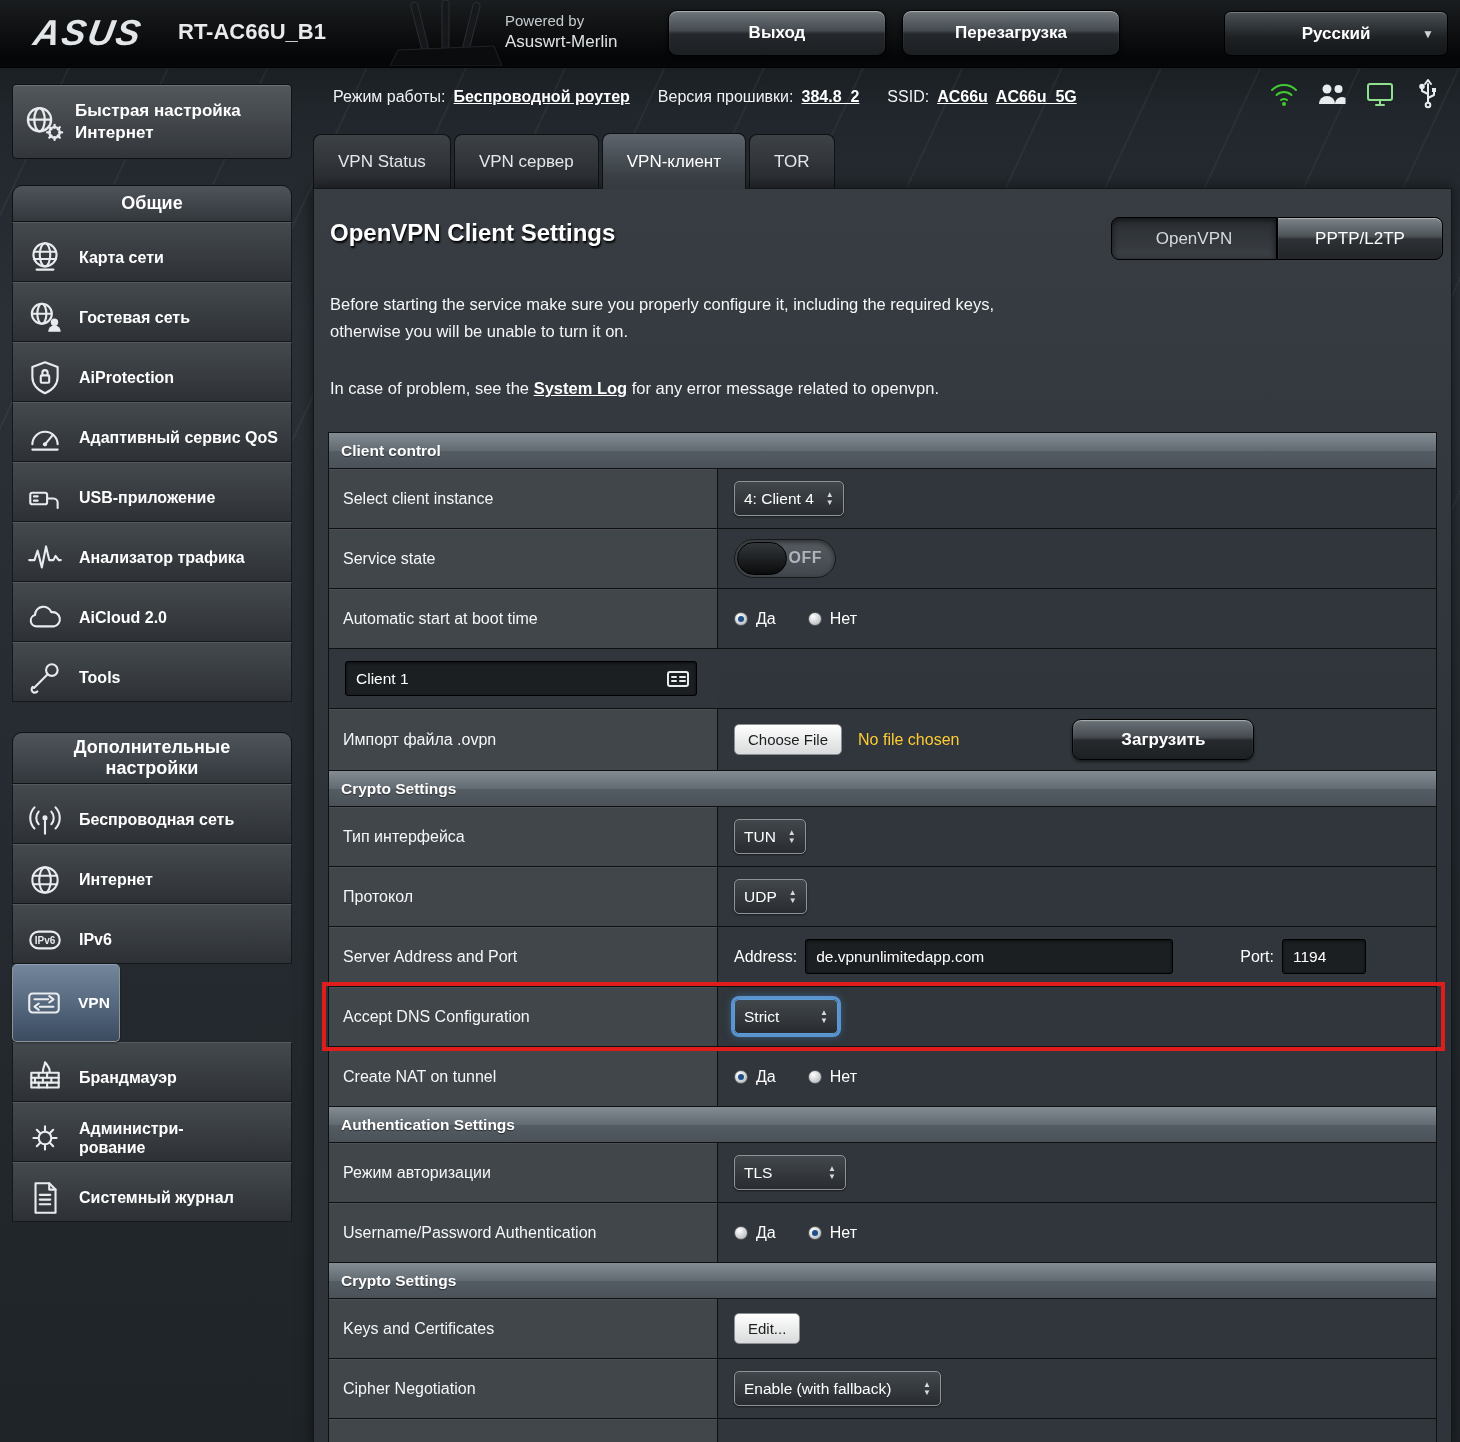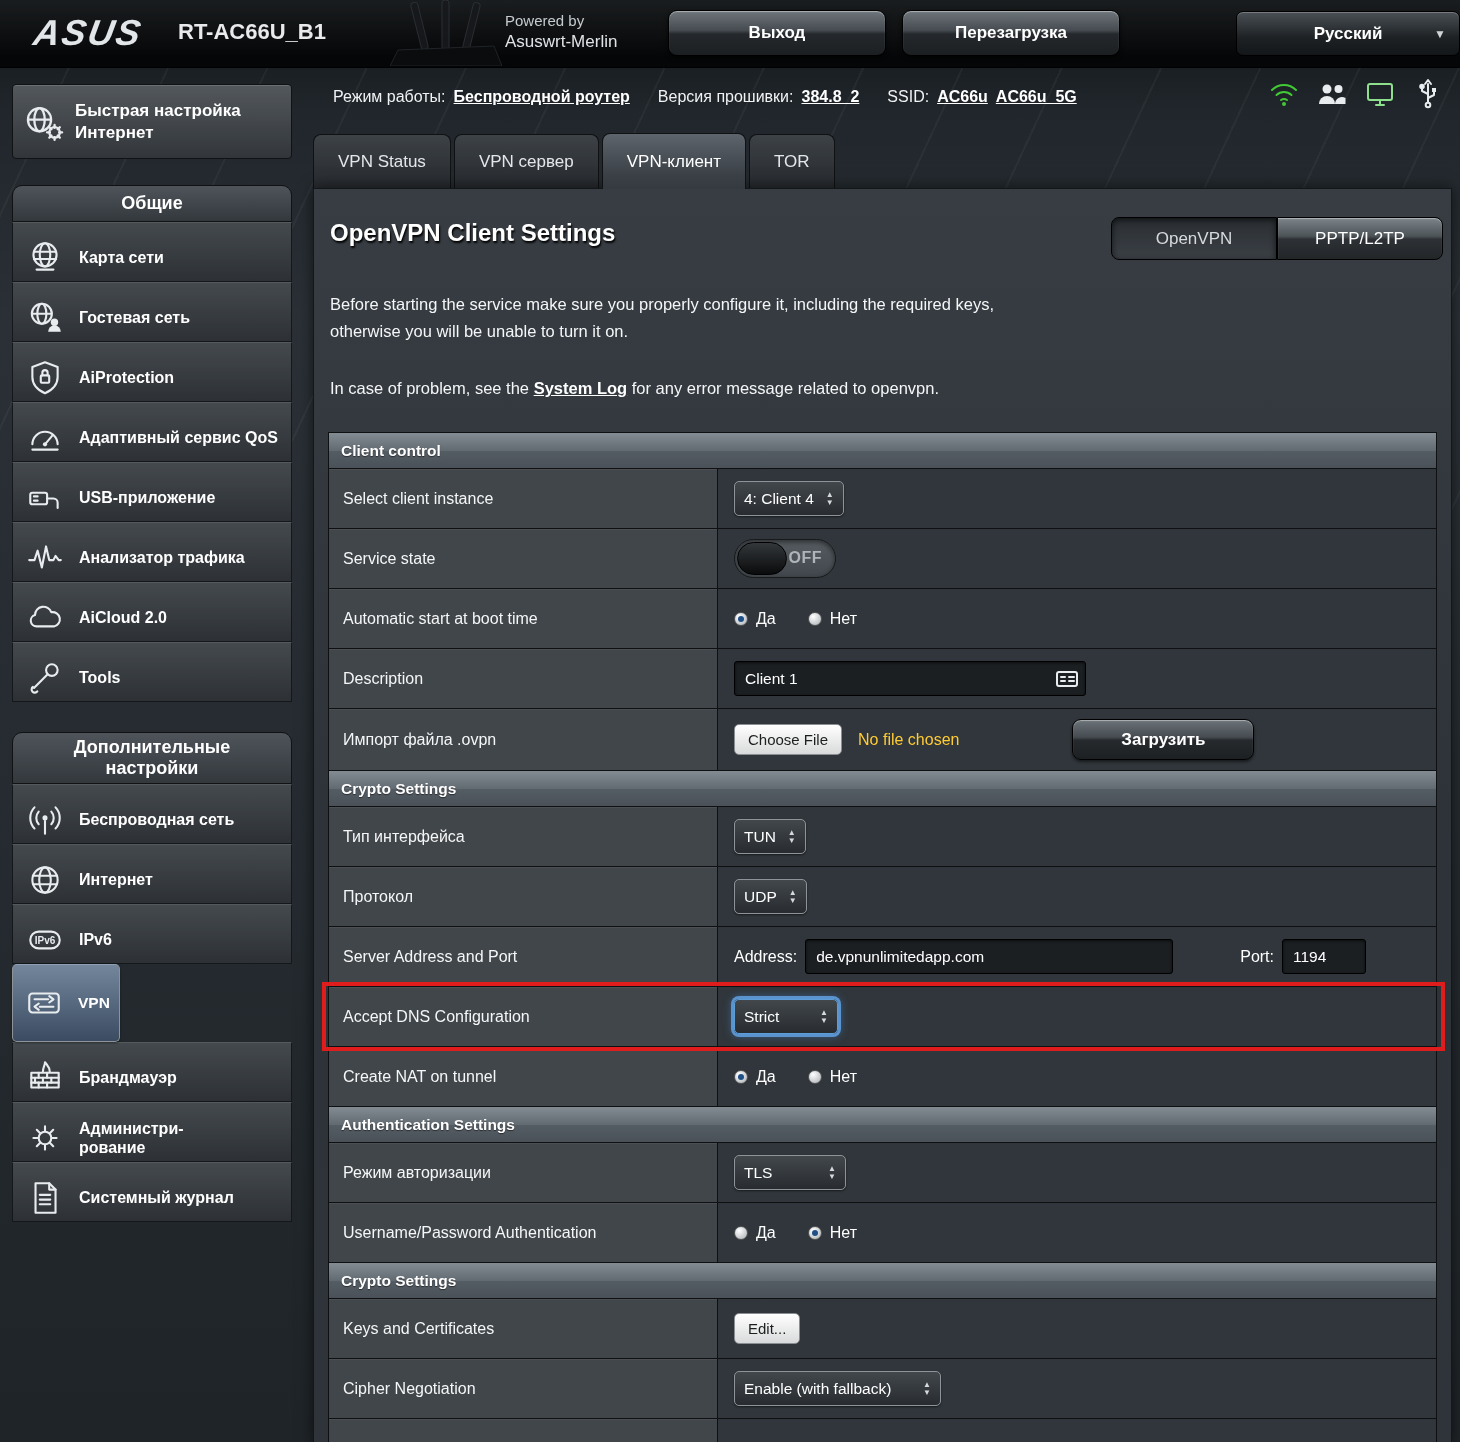--- a/index.html
+++ b/index.html
@@ -18,21 +18,21 @@
   .router{position:absolute;left:390px;top:0;opacity:.9}
   .powered{position:absolute;left:505px;top:11px;line-height:1.35}
   .powered .l1{font-size:15px;color:#c6cbce}
   .powered .l2{font-size:17px;color:#dfe3e6}
   .glossy{position:absolute;height:46px;border-radius:9px;border:1px solid #000;color:#fff;font-weight:bold;
        font-size:17px;display:flex;align-items:center;justify-content:center;cursor:pointer;
        background:linear-gradient(180deg,#6f767b 0%,#454b50 44%,#25292d 52%,#1b1f22 100%);
        box-shadow:inset 0 1px 1px rgba(255,255,255,.45),0 2px 4px rgba(0,0,0,.6)}
   .btn-logout{left:668px;top:10px;width:218px}
   .btn-reboot{left:902px;top:10px;width:218px}
-  .lang{left:auto;right:0;top:11px;width:224px;height:45px;position:absolute;border-radius:7px;
+  .lang{left:auto;right:12px;top:11px;width:224px;height:45px;position:absolute;border-radius:7px;
        border:1px solid #000;display:flex;align-items:center;justify-content:center;cursor:pointer;
        font-size:17px;font-weight:bold;background:linear-gradient(#4a5055,#1d2124 60%,#141719);
        box-shadow:inset 0 1px 0 rgba(255,255,255,.25)}
   .lang .arrow{position:absolute;right:13px;top:15px;font-size:12px;color:#cfd3d6}
 
   
   .infobar{position:absolute;left:333px;top:82px;height:30px;display:flex;align-items:center;gap:8px;
        font-size:16px;color:#f0f2f4;z-index:4;white-space:nowrap}
   .ilink{font-weight:bold;text-decoration:underline;color:#fff;cursor:pointer}
   .igap{width:12px}
@@ -435,21 +435,20 @@
             <span>Да</span>
           </span>
           <span class="ropt">
             <span class="rdot"></span>
             <span>Нет</span>
           </span>
         </div>
       </div>
 
       <div class="trow">
-        <div class="tlabel">Description</div>
         <div class="tvalue">
           <span class="desc-wrap">
             <input class="tinput" style="width: 352px; padding-right: 38px;" value="Client 1">
             <svg width="22" height="16" viewBox="0 0 22 16" class="ic">
               <rect x="1" y="1" width="20" height="14" rx="2"></rect>
                 <path d="M5 6h4M5 10h4M13 6h5M13 10h5"></path>
               </svg>
           </span>
         </div>
       </div>

